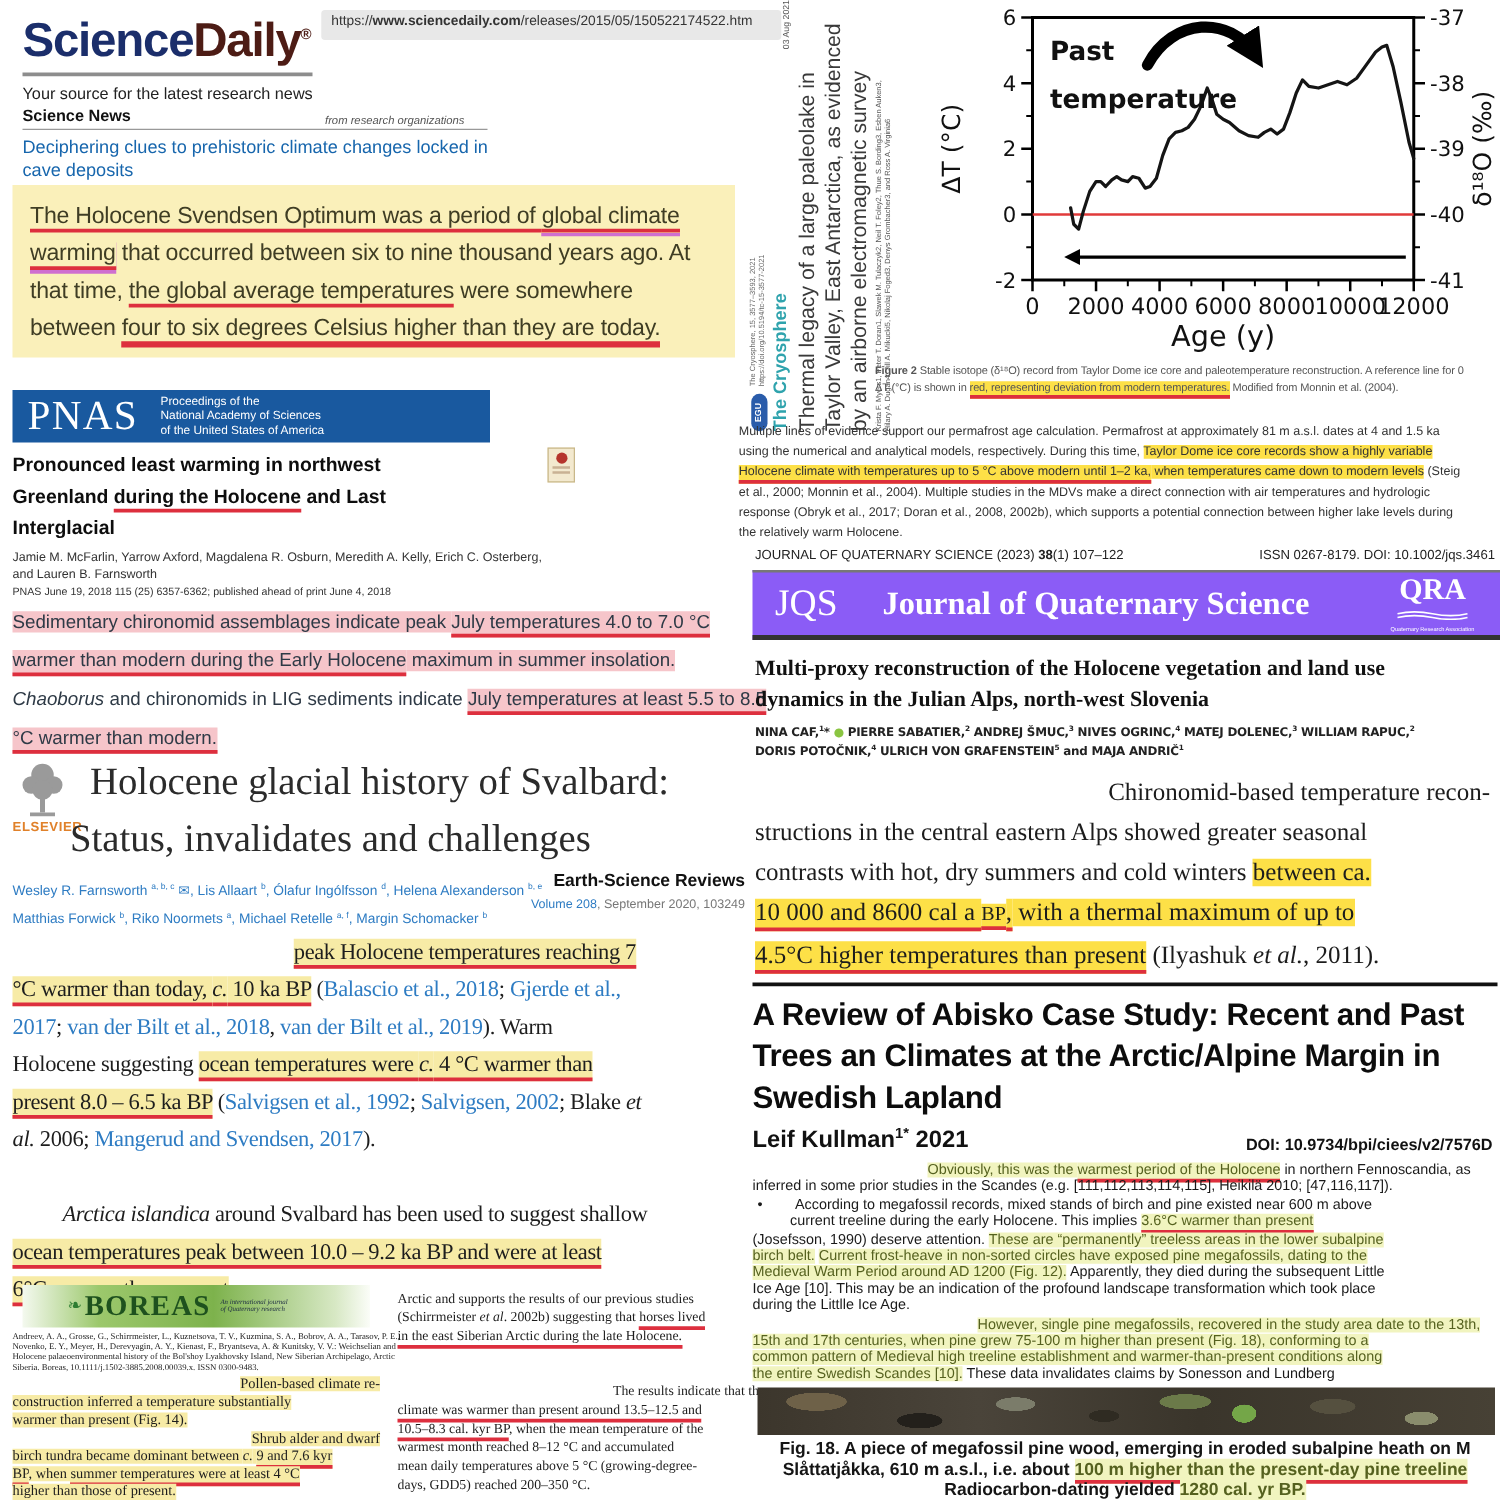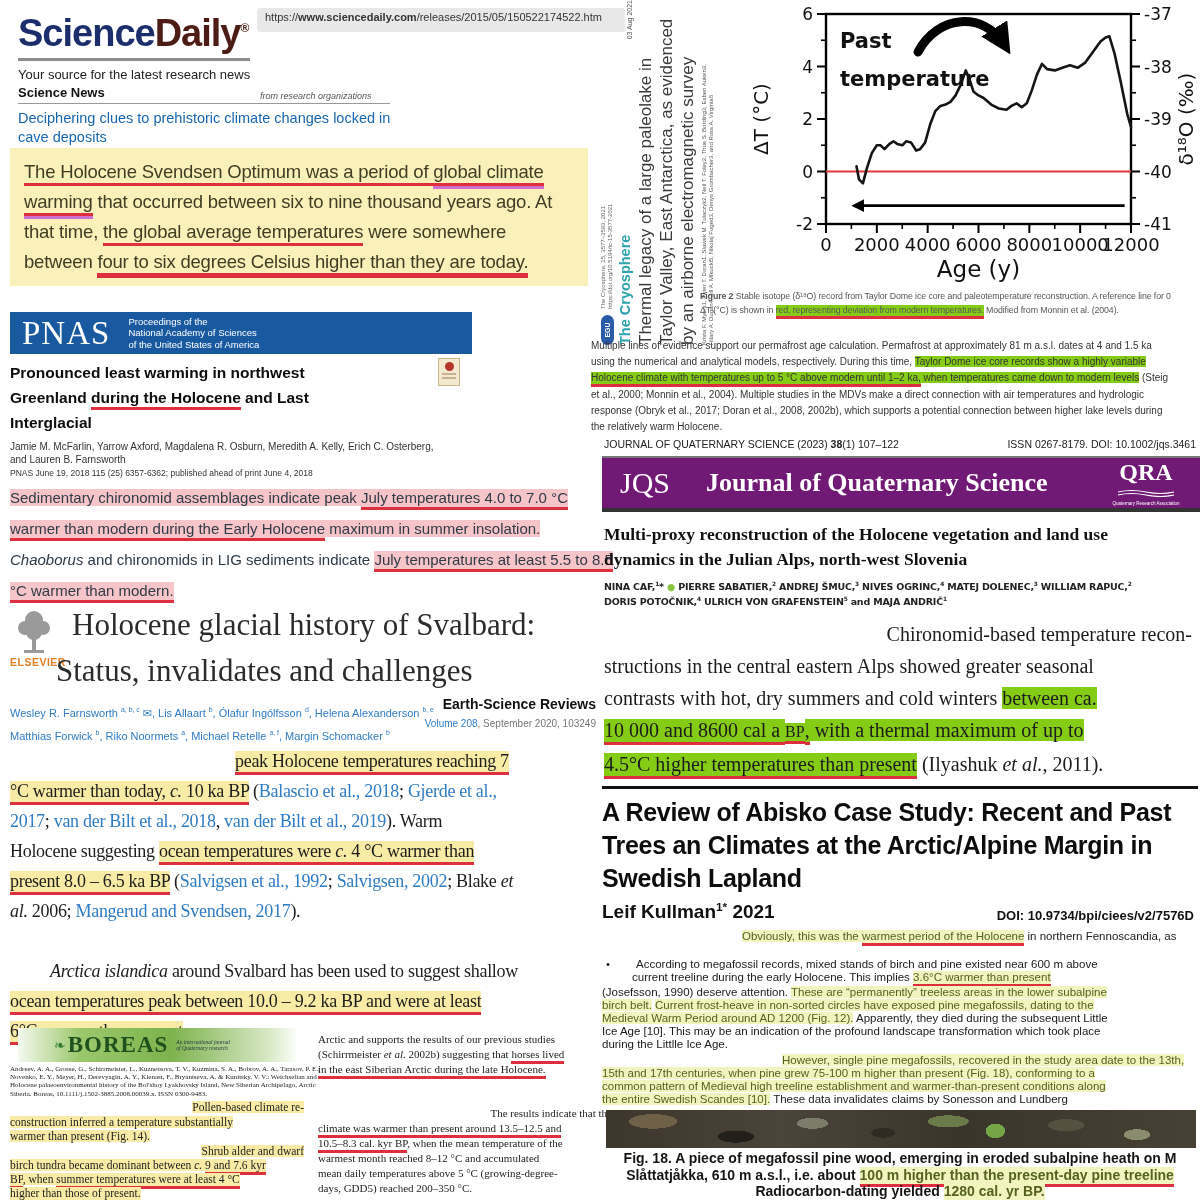--- a/index.html
+++ b/index.html
@@ -2,21 +2,21 @@
 <html><head>
 <meta charset="utf-8">
 <style>
   html,body{margin:0;padding:0;background:#fff;}
   #canvas{position:relative;width:1200px;height:1200px;background:#fff;overflow:hidden;
           font-family:"Liberation Sans",sans-serif;color:#222;}
   .abs{position:absolute;}
   .ln{white-space:nowrap;}
   
   .hl{background:#f7eba6;}
-  .hly{background:#84cc16;}
+  .hly{background:#fde047;}
   .hlg{background:#f1f4bf;}
   .hlp{background:#f6c5ca;}
   .olv{color:#55611f;}
   .ul{border-bottom:3px solid #dd2f3e;padding-bottom:1px;}
   .ul2{border-bottom:5px solid #dd2f3e;padding-bottom:1px;}
   .ulp{border-bottom:3px solid #dd2f3e;box-shadow:0 3px 0 #cf6fd0;padding-bottom:1px;}
   .blue{color:#2e7cc3;}
   .sup{font-size:0.62em;vertical-align:super;}
   .sc{font-size:0.8em;}
   .i{font-style:italic;}
@@ -35,21 +35,21 @@
   .tagline{position:absolute;left:8px;top:61px;font-size:13px;color:#222;}
   .sn{position:absolute;left:8px;top:79px;font-size:13px;font-weight:bold;color:#111;}
   .fro{position:absolute;left:250px;top:85px;font-size:9px;font-style:italic;color:#555;}
   .sd-hr{position:absolute;left:8px;top:97px;width:372px;height:1px;background:#999;}
   .headline{position:absolute;left:8px;top:103px;font-size:14.5px;line-height:19px;color:#1766ad;}
   .quote{position:absolute;left:0;top:142px;width:550px;background:#faf0ba;color:#3f3d24;
          font-size:18.5px;line-height:30px;padding:9px 14px;letter-spacing:-0.2px;}
 
   
   #pnas{left:10px;top:312px;width:588px;height:294px;}
-  .pnas-banner{position:absolute;left:0;top:0;width:462px;height:42px;background:#19599f;color:#fff;display:flex;align-items:center;}
+  .pnas-banner{position:absolute;left:0;top:0;width:382px;height:42px;background:#19599f;color:#fff;display:flex;align-items:center;}
   .pnas-word{font-family:"Liberation Serif",serif;font-size:33px;padding:0 18px 0 12px;letter-spacing:1px;}
   .pnas-sub{font-size:9.5px;line-height:11.5px;}
   .pnas-badge{position:absolute;left:428px;top:46px;width:20px;height:26px;background:#f3e9cf;border:1px solid #c9b88a;}
   .badge-dot{width:9px;height:9px;border-radius:50%;background:#b5342c;margin:3px auto 0;}
   .badge-line{height:2px;background:#c9b194;margin:2px 3px 0;}
   .pnas-title{position:absolute;left:0;top:48px;font-size:15.5px;font-weight:bold;line-height:25px;color:#0d0d0d;}
   .pnas-authors{position:absolute;left:0;top:128px;font-size:10px;line-height:13px;color:#333;}
   .pnas-date{position:absolute;left:0;top:156px;font-size:8.5px;color:#333;}
   .pnas-quote{position:absolute;left:0;top:170px;font-size:15px;line-height:31px;color:#2e3a46;}
 
@@ -97,21 +97,21 @@
   #chartbox{left:746px;top:2px;width:456px;height:282px;}
   #tdchart text{fill:#111;font-family:"DejaVu Sans",sans-serif;}
   .tk{font-size:17px;}.tkx{font-size:18px;}.axl{font-size:20px;}.xl{font-size:23px;}
   .ann{font-size:21px;font-weight:bold;font-family:"DejaVu Serif",serif;}
   #fig2cap{left:700px;top:289px;width:500px;font-size:8.8px;line-height:14px;color:#555;letter-spacing:-0.1px;}
 
   
   #perma{left:591px;top:338px;width:596px;font-size:10px;line-height:16.2px;color:#333;}
   #jline{left:604px;top:438px;width:592px;display:flex;justify-content:space-between;font-size:10.5px;color:#222;}
   #jqs{left:602px;top:456px;width:598px;height:744px;}
-  .jqs-banner{position:absolute;left:0;top:0;width:598px;height:56px;background:#701a75;border-top:2px solid #777;border-bottom:4px solid #333;display:flex;align-items:center;color:#fff;box-sizing:border-box;}
+  .jqs-banner{position:absolute;left:0;top:0;width:598px;height:56px;background:#8b5cf6;border-top:2px solid #777;border-bottom:4px solid #333;display:flex;align-items:center;color:#fff;box-sizing:border-box;}
   .jqs-word{font-family:"Liberation Serif",serif;font-size:30px;margin-left:18px;}
   .jqs-name{font-family:"Liberation Serif",serif;font-weight:bold;font-size:26px;margin-left:36px;}
   .qra{margin-left:auto;margin-right:12px;text-align:center;width:84px;}
   .qra-word{font-size:24px;font-weight:bold;font-family:"Liberation Serif",serif;line-height:22px;}
   .qra-sub{font-size:4.5px;}
   .jqs-title{position:absolute;left:2px;top:66px;font-family:"Liberation Serif",serif;font-weight:bold;font-size:17.5px;line-height:25px;color:#111;}
   .jqs-auth{position:absolute;left:2px;top:122px;font-size:9.5px;font-weight:bold;line-height:13px;font-family:"DejaVu Sans",sans-serif;letter-spacing:-0.2px;color:#222;}
   .chiron{position:absolute;left:2px;top:162px;width:588px;font-family:"Liberation Serif",serif;font-size:20px;line-height:32px;color:#1c1c1c;}
   .abi-rule{position:absolute;left:0;top:330px;width:596px;height:3px;background:#111;}
   .abi-title{position:absolute;left:0;top:340px;font-size:25px;font-weight:bold;line-height:33px;color:#0c0c0c;letter-spacing:-0.3px;}
@@ -421,20 +421,21 @@
         <div class="ln">A Review of Abisko Case Study: Recent and Past</div>
         <div class="ln">Trees an Climates at the Arctic/Alpine Margin in</div>
         <div class="ln">Swedish Lapland</div>
       </div>
     <div class="abi-byline">
       <span class="abi-name ln"><span>Leif Kullman</span><span class="sup">1*</span><span>  2021</span></span>
       <span class="abi-doi">DOI: 10.9734/bpi/ciees/v2/7576D</span>
     </div>
     <div id="abi-p1" class="abi-p">
         <div class="ln i3"><span class="hlg olv">Obviously, this was the </span><span class="hlg olv ul">warmest period of the Holocene</span><span> in northern Fennoscandia, as</span></div>
+        <div class="ln">inferred in some prior studies in the Scandes (e.g. [111,112,113,114,115], Heikilä 2010; [47,116,117]).</div>
       </div>
     <div id="abi-p2" class="abi-p">
         <div class="ln"><span class="bu">•</span><span>According to megafossil records, mixed stands of birch and pine existed near 600 m above</span></div>
         <div class="ln i1"><span>current treeline during the early Holocene. This implies </span><span class="hlg olv ul">3.6°C warmer than present</span></div>
       </div>
     <div id="abi-p3" class="abi-p">
         <div class="ln"><span>(Josefsson, 1990) deserve attention. </span><span class="hlg olv">These are “permanently” treeless areas in the lower subalpine</span></div>
         <div class="ln"><span class="hlg olv">birch belt.</span><span> </span><span class="hlg olv">Current frost-heave in non-sorted circles have exposed pine megafossils, dating to the</span></div>
         <div class="ln"><span class="hlg olv">Medieval Warm Period around AD 1200 (Fig. 12).</span><span> Apparently, they died during the subsequent Little</span></div>
         <div class="ln">Ice Age [10]. This may be an indication of the profound landscape transformation which took place</div>

